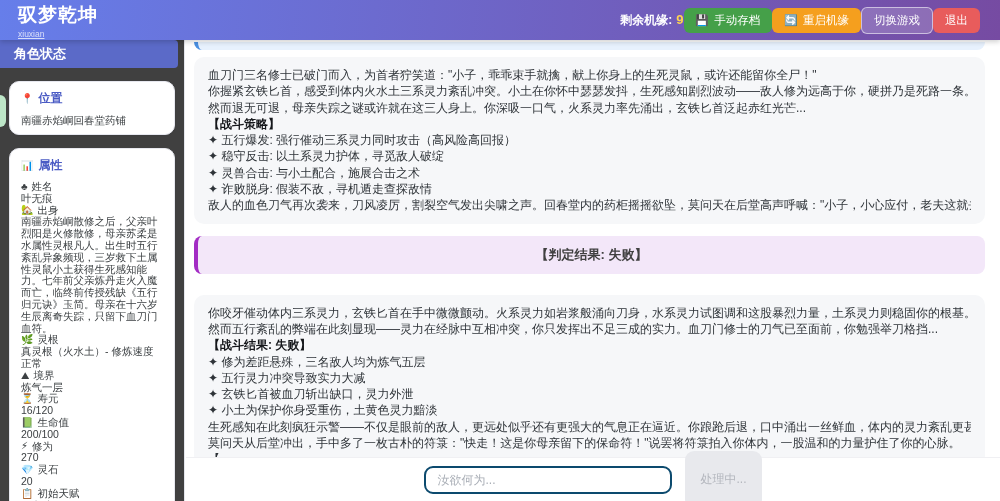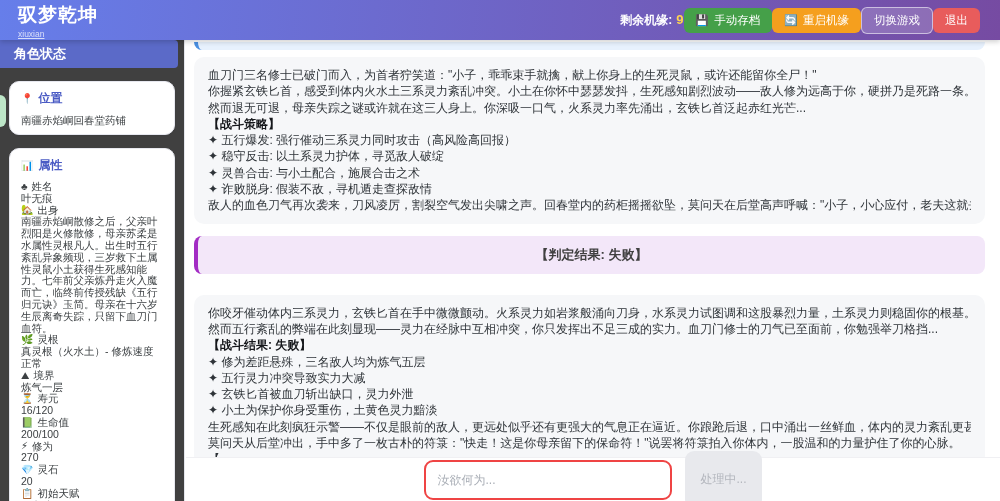--- a/index.html
+++ b/index.html
@@ -50,21 +50,21 @@
     border-left:4px solid #4a90e2; margin-bottom:7px; }
   .story-block { background:#f6f7f9; border-radius:10px; padding:10px 14px; margin-bottom:12px; }
   .story-line { font-size:12px; line-height:16.3px; color:#2e3338; white-space:nowrap; overflow:hidden; }
   .story-line.hl { font-weight:bold; color:#15171b; }
   .banner { background:#f3e7f9; border-left:4px solid #a32cc4; border-radius:8px; text-align:center;
     font-weight:bold; font-size:13px; color:#404040; padding:10px 0; margin-bottom:21px; }
 
   
   .footer { position:absolute; bottom:0; left:0; right:0; height:44px; background:#fff;
     border-top:1px solid #f0f0f3; display:flex; align-items:center; justify-content:center; gap:13px; }
-  .cmd-input { width:248px; height:40px; border:2px solid #ef4444; border-radius:9px;
+  .cmd-input { width:248px; height:28px; border:2px solid #0c4a6e; border-radius:9px;
     padding:0 11px; font-size:12px; color:#333; outline:none; font-family:inherit; background:#fff; }
   .cmd-input::placeholder { color:#a8adb5; }
   .submit-btn { background:#e8e9ed; color:#b3b6bd; border:none; border-radius:9px;
     font-size:12px; padding:20px 15px; font-family:inherit; }
 </style>
 </head>
 <body>
 
 <div class="app">
 

